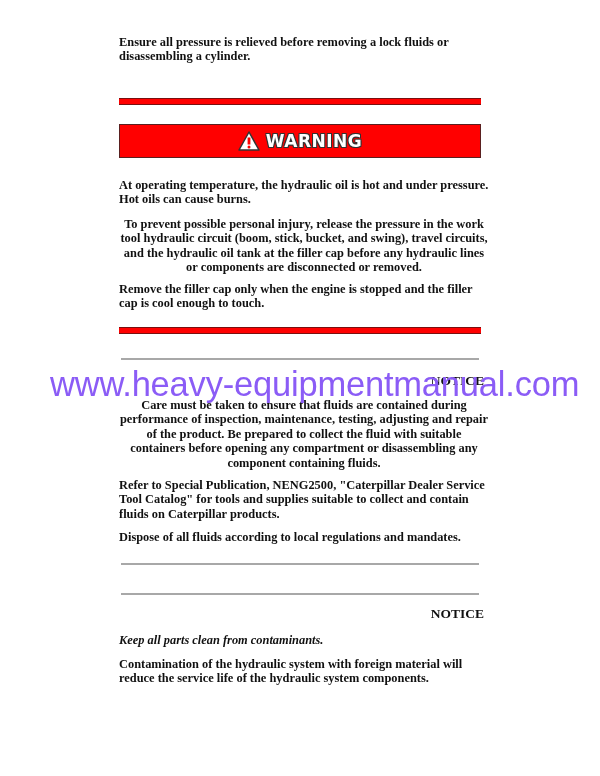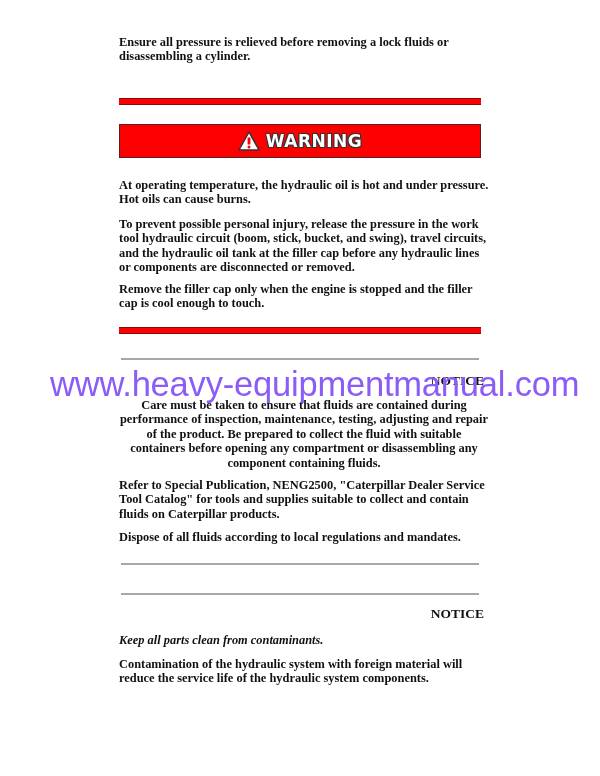--- a/index.html
+++ b/index.html
@@ -54,21 +54,21 @@
 <div class="banner">
   <svg class="tri" viewBox="0 0 22 20">
     <polygon points="11,1 21,19 1,19" fill="#ffffff" stroke="#333" stroke-width="1.5" stroke-linejoin="round"></polygon>
     <rect x="9.6" y="6.5" width="2.8" height="7" fill="#ff0000"></rect>
     <circle cx="11" cy="16" r="1.5" fill="#ff0000"></circle>
   </svg>
   <span class="label">WARNING</span>
 </div>
 
 <p class="p" style="top:178px;">At operating temperature, the hydraulic oil is hot and under pressure. Hot oils can cause burns.</p>
-<p class="p" style="top:217px;">To prevent possible personal injury, release the pressure in the work tool hydraulic circuit (boom, stick, bucket, and swing), travel circuits, and the hydraulic oil tank at the filler cap before any hydraulic lines or components are disconnected or removed.</p>
+<p class="p" style="top:217px;text-align:center;">To prevent possible personal injury, release the pressure in the work tool hydraulic circuit (boom, stick, bucket, and swing), travel circuits, and the hydraulic oil tank at the filler cap before any hydraulic lines or components are disconnected or removed.</p>
 <p class="p" style="top:282px;">Remove the filler cap only when the engine is stopped and the filler cap is cool enough to touch.</p>
 
 <div class="redbar" style="top:327px;"></div>
 
 <div class="grayline" style="top:358px;"></div>
 <p class="notice" style="top:370px;">NOTICE</p>
 
 <p class="p" style="top:398px;text-align:center;">Care must be taken to ensure that fluids are contained during performance of inspection, maintenance, testing, adjusting and repair of the product. Be prepared to collect the fluid with suitable containers before opening any compartment or disassembling any component containing fluids.</p>
 <p class="p" style="top:478px;">Refer to Special Publication, NENG2500, "Caterpillar Dealer Service Tool Catalog" for tools and supplies suitable to collect and contain fluids on Caterpillar products.</p>
 <p class="p" style="top:530px;">Dispose of all fluids according to local regulations and mandates.</p>

